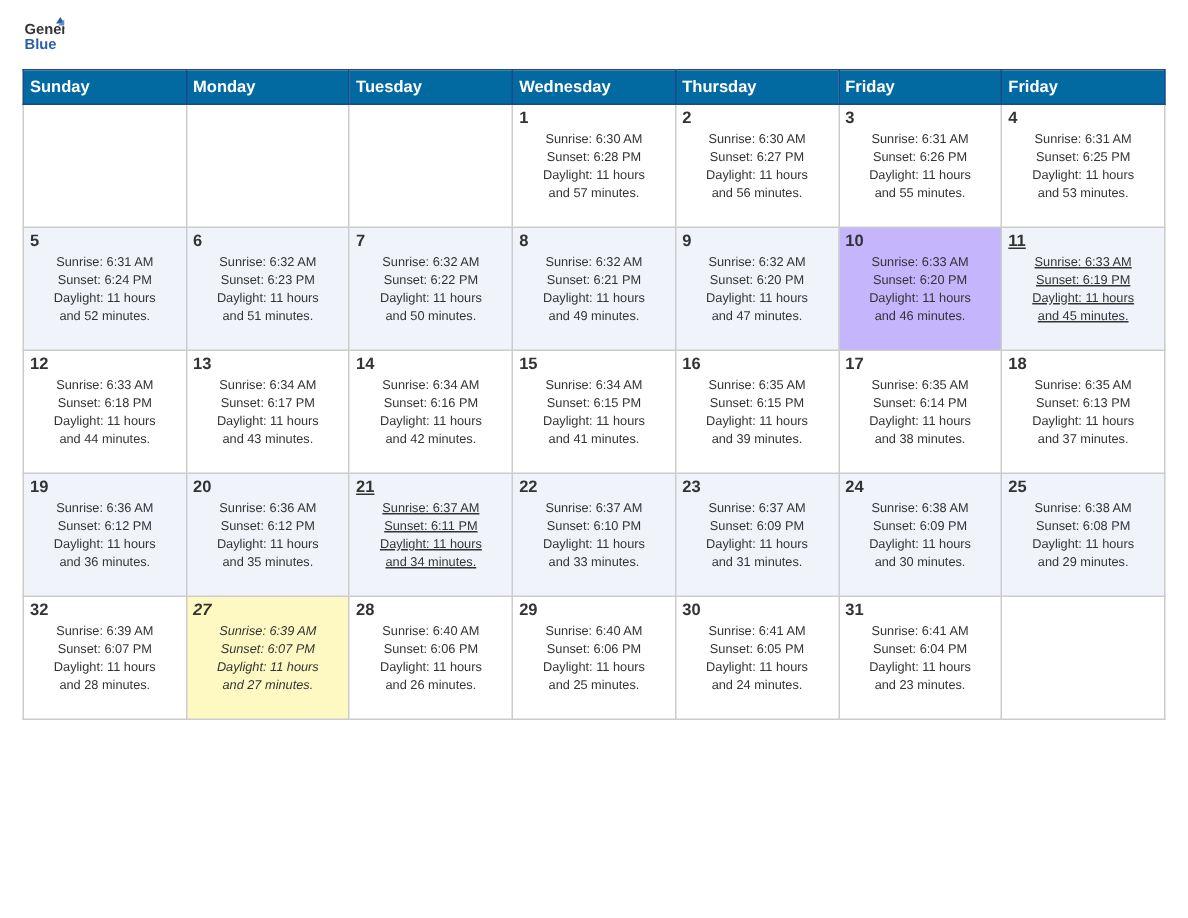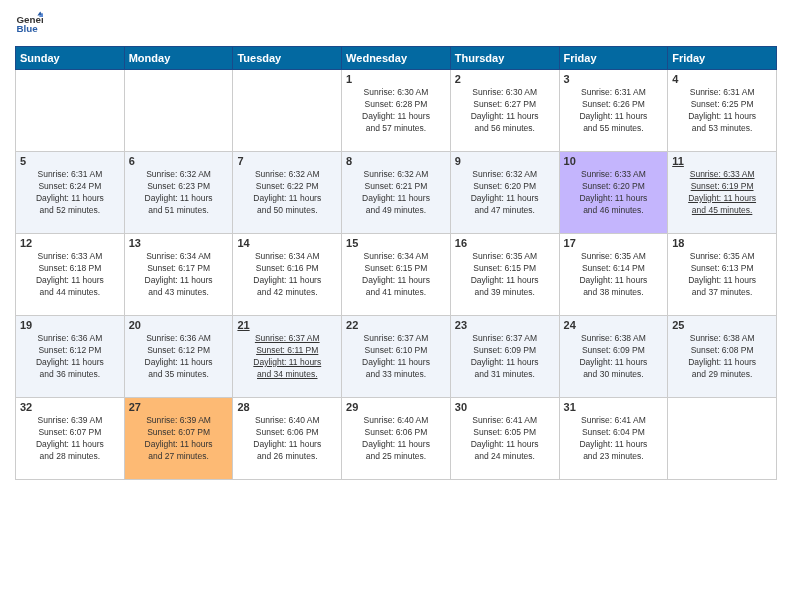--- a/index.html
+++ b/index.html
@@ -311,21 +311,21 @@
           </td>
         </tr>
         <tr>
           <td style="background-color: rgb(255, 255, 255);">
             <div class="day-num">32</div>
             <div class="cell-info" style="white-space: pre-line;">Sunrise: 6:39 AM
 Sunset: 6:07 PM
 Daylight: 11 hours
 and 28 minutes.</div>
           </td>
-          <td style="background-color: #fdba74;">
+          <td style="background-color: #fef9c3; font-style: italic;">
             <div class="day-num">27</div>
             <div class="cell-info" style="white-space: pre-line;">Sunrise: 6:39 AM
 Sunset: 6:07 PM
 Daylight: 11 hours
 and 27 minutes.</div>
           </td>
           <td style="background-color: rgb(255, 255, 255);">
             <div class="day-num">28</div>
             <div class="cell-info" style="white-space: pre-line;">Sunrise: 6:40 AM
 Sunset: 6:06 PM

